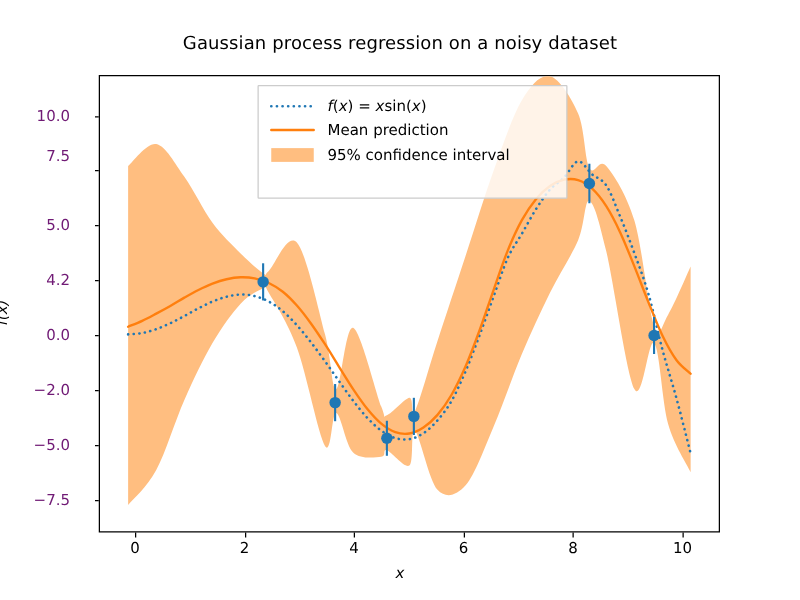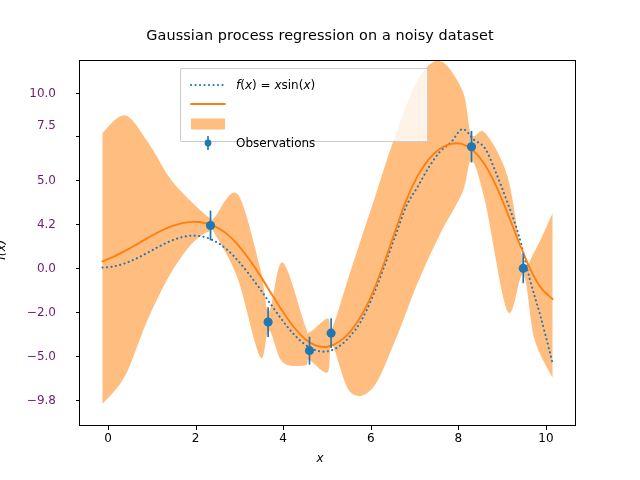--- a/index.html
+++ b/index.html
@@ -89,24 +89,24 @@
     left: -9px;
     top: 243px;
     font-size: 12px;
     color: #000000;
     transform: rotate(-90deg);
     transform-origin: center center;
     white-space: nowrap;
   }
   #legend-box {
     position: absolute;
-    left: 180px;
+    left: 206px;
     top: 68px;
     width: 248px;
-    height: 74px;
+    height: 91px;
     background: rgba(255,255,255,0.82);
     border: 0.8px solid #cccccc;
     border-radius: 1px;
     box-sizing: border-box;
     padding: 6px 8px 6px 8px;
   }
   .legend-row {
     display: flex;
     align-items: center;
     height: 19.5px;
@@ -169,21 +169,21 @@
   <div class="tick-mark-y" style="top:356px"></div>
   <div class="tick-mark-y" style="top:400px"></div>
 
   <div class="tick-label-y" style="top:93px">10.0</div>
   <div class="tick-label-y" style="top:125px">7.5</div>
   <div class="tick-label-y" style="top:180px">5.0</div>
   <div class="tick-label-y" style="top:224px">4.2</div>
   <div class="tick-label-y" style="top:268px">0.0</div>
   <div class="tick-label-y" style="top:312px">−2.0</div>
   <div class="tick-label-y" style="top:356px">−5.0</div>
-  <div class="tick-label-y" style="top:400px">−9.8</div>
+  <div class="tick-label-y" style="top:400px">−7.5</div>
 
   <div class="tick-mark-x" style="left:108px"></div>
   <div class="tick-mark-x" style="left:195.6px"></div>
   <div class="tick-mark-x" style="left:283.2px"></div>
   <div class="tick-mark-x" style="left:370.8px"></div>
   <div class="tick-mark-x" style="left:458.4px"></div>
   <div class="tick-mark-x" style="left:546px"></div>
 
   <div class="tick-label-x" style="left:108px">0</div>
   <div class="tick-label-x" style="left:195.6px">2</div>
@@ -207,35 +207,28 @@
       </span>
       <span class="legend-text"><i>f</i>(<i>x</i>) = <i>x</i>sin(<i>x</i>)</span>
     </div>
 
     <div class="legend-row">
       <span class="legend-sample">
         <svg width="38" height="18" viewBox="0 0 38 18">
           <line x1="2" y1="9" x2="36" y2="9" stroke="#ff7f0e" stroke-width="1.9" stroke-linecap="round"></line>
         </svg>
       </span>
+      <span class="legend-text">Mean prediction</span>
     </div>
 
     <div class="legend-row">
       <span class="legend-sample">
         <svg width="38" height="18" viewBox="0 0 38 18">
           <rect x="2" y="3.5" width="34" height="11" fill="#ffbe80"></rect>
         </svg>
       </span>
+      <span class="legend-text">95% confidence interval</span>
     </div>
 
-    <div class="legend-row">
-      <span class="legend-sample">
-        <svg width="38" height="18" viewBox="0 0 38 18">
-          <line x1="19" y1="2" x2="19" y2="16" stroke="#1f77b4" stroke-width="1.6"></line>
-          <circle cx="19" cy="9" r="3.4" fill="#1f77b4"></circle>
-        </svg>
-      </span>
-      <span class="legend-text">Observations</span>
-    </div>
 
   </div>
 
 </div>
 
 </body></html>

